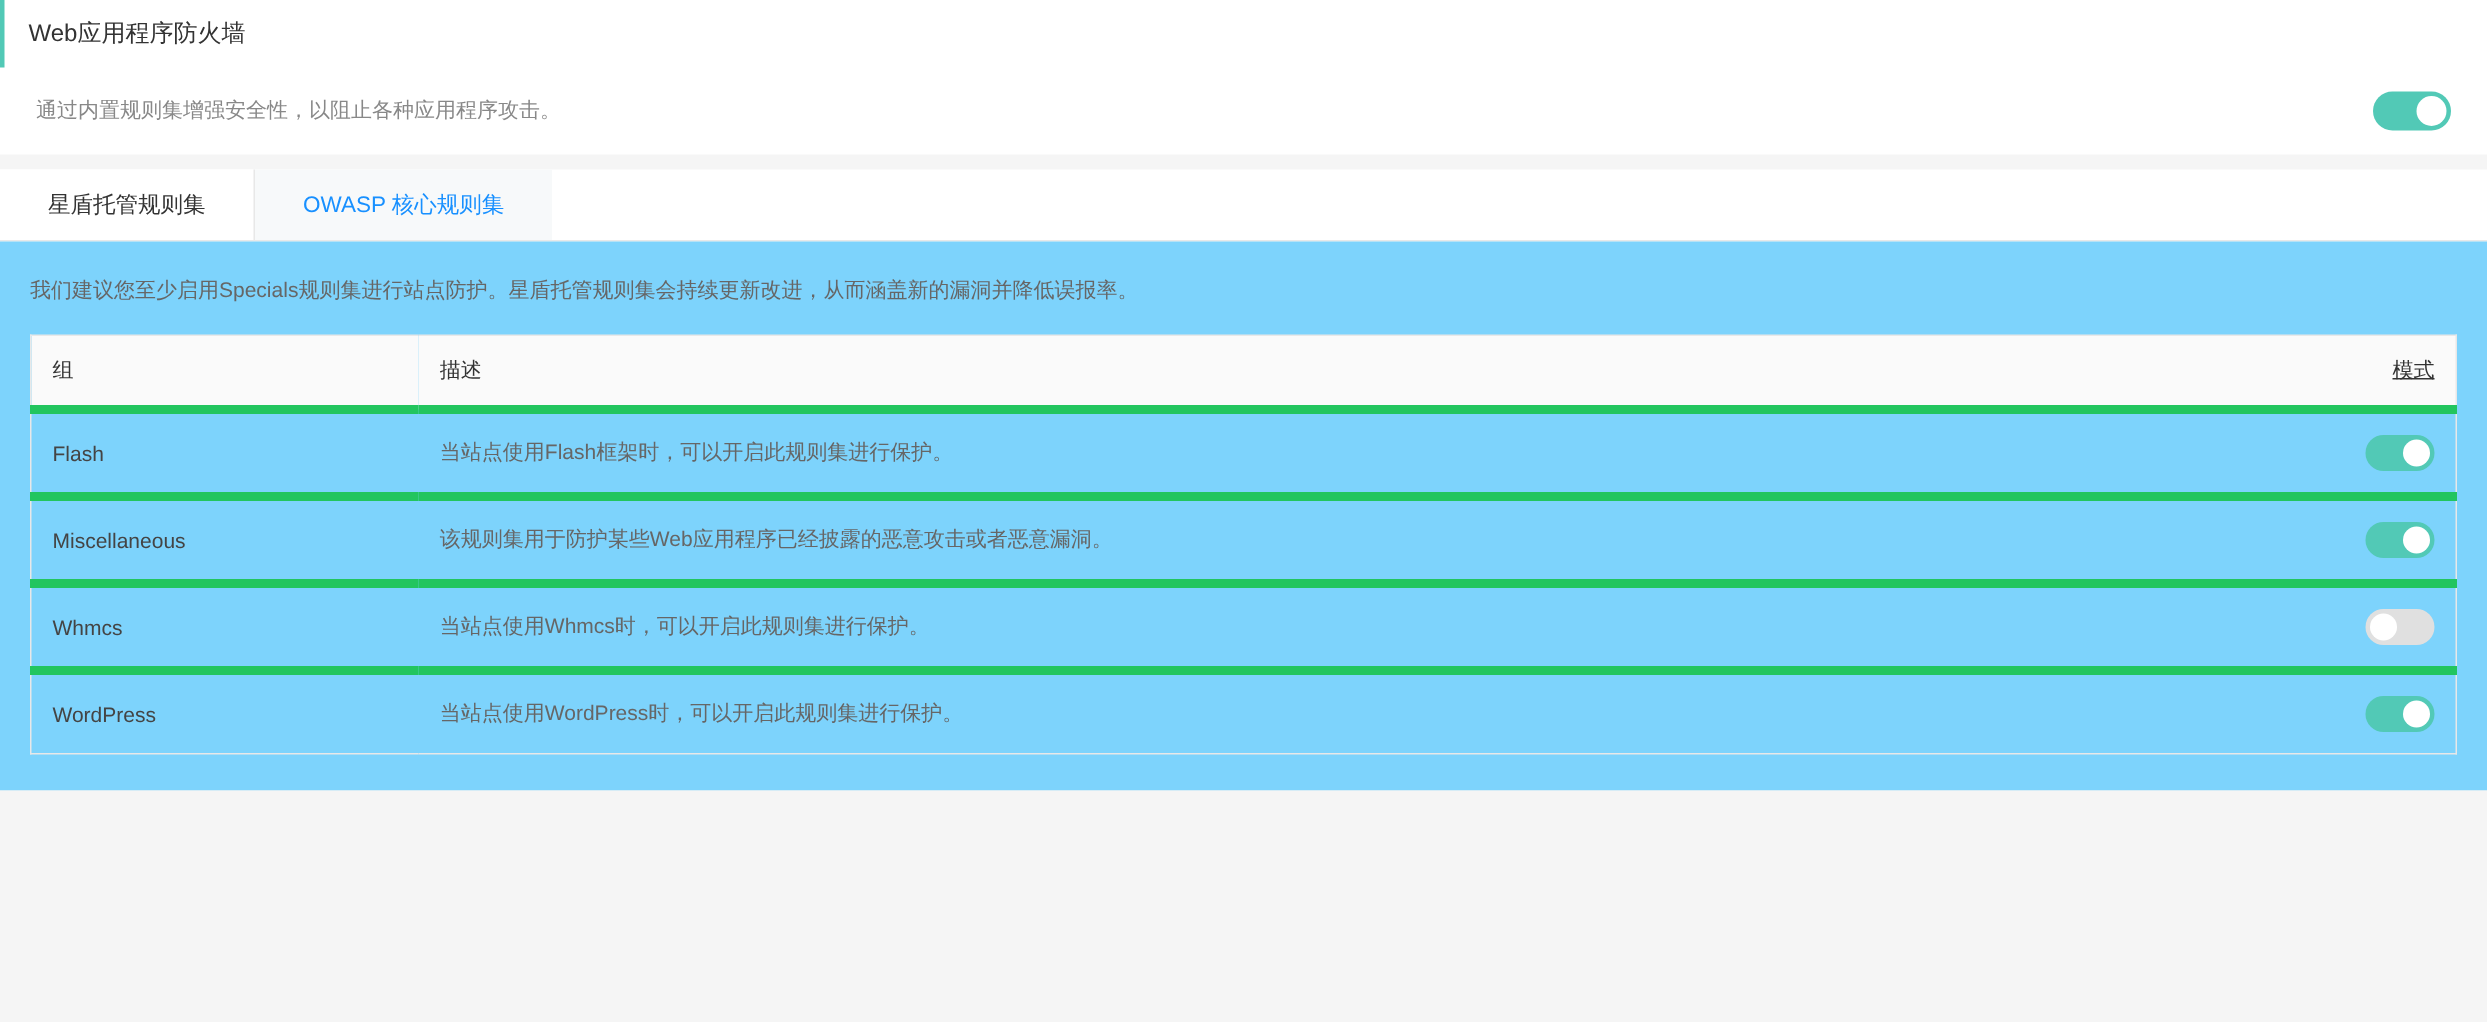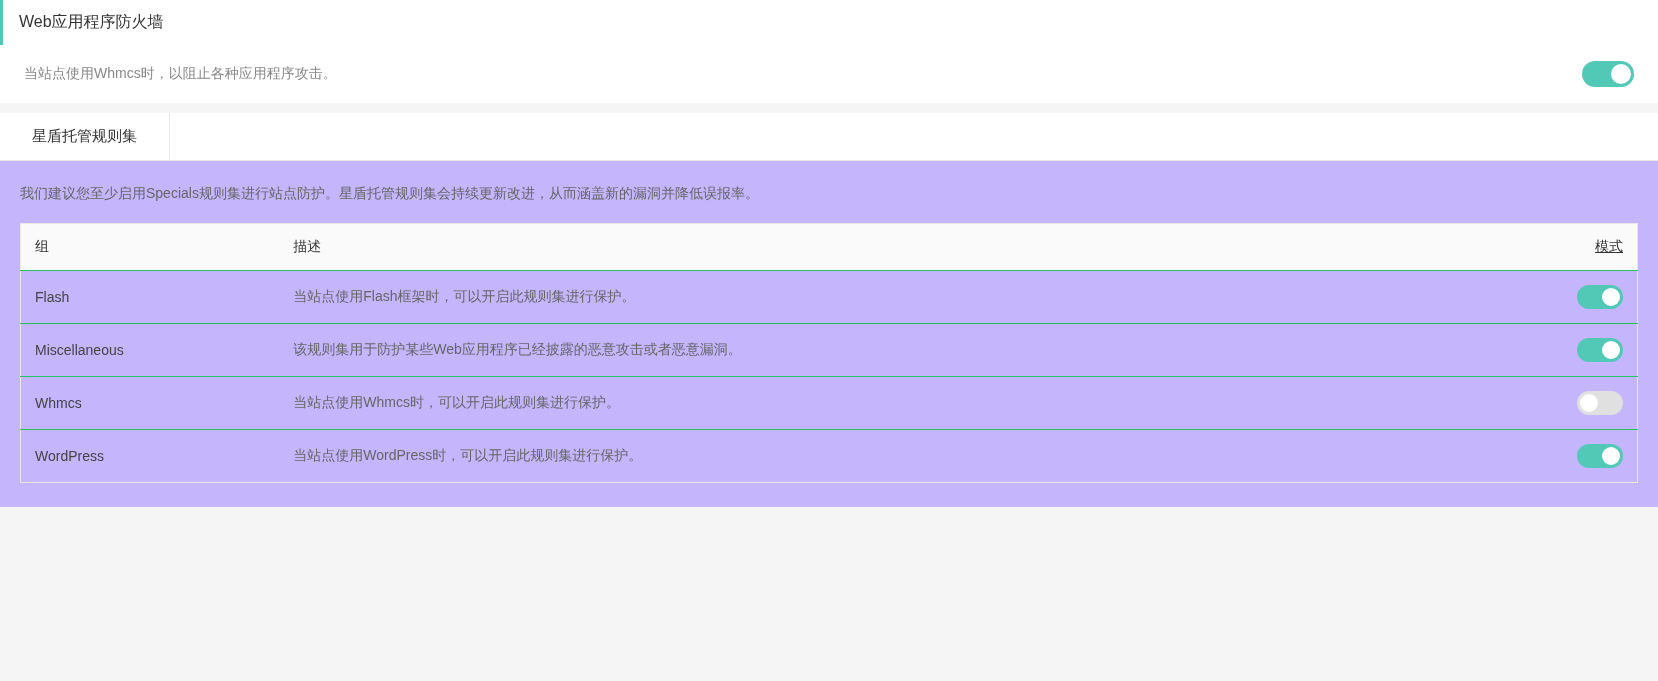--- a/index.html
+++ b/index.html
@@ -50,21 +50,21 @@
     .tab.active {
       color: #333;
       background: #fff;
       border-left: 1px solid #e8e8e8;
       border-right: 1px solid #e8e8e8;
     }
     .tab:first-child.active {
       border-left: none;
     }
     .content-panel {
-      background: #c4b5fd;
+      background: #7dd3fc;
       padding: 24px 20px;
     }
     .recommendation {
       color: #666;
       font-size: 14px;
       margin-bottom: 20px;
     }
     .rules-table {
       width: 100%;
       border: 1px solid #e8e8e8;
@@ -81,21 +81,21 @@
       font-size: 14px;
     }
     .rules-table th:last-child {
       text-align: right;
       text-decoration: underline;
     }
     .rules-table td {
       padding: 14px 14px;
       color: #444;
       font-size: 14px;
-      border-top: 1px solid #22c55e;
+      border-top: 6px solid #22c55e;
     }
     .rules-table td.col-desc {
       color: #666;
     }
     .rules-table td.col-mode {
       text-align: right;
     }
     .col-group { width: 16%; }
     .col-desc { width: 74%; }
     .col-mode { width: 10%; }
@@ -143,29 +143,30 @@
     }
   </style>
 </head>
 <body>
 
 <div class="panel">
   <div class="panel-header">
     <h2 class="panel-title">Web应用程序防火墙</h2>
   </div>
   <div class="panel-desc-row">
-    <span class="panel-desc">当站点使用Whmcs时，以阻止各种应用程序攻击。</span>
+    <span class="panel-desc">通过内置规则集增强安全性，以阻止各种应用程序攻击。</span>
     <span class="toggle master-toggle on">
       <span class="knob"></span>
     </span>
   </div>
 </div>
 
 <div class="tab-bar">
   <div class="tab active">星盾托管规则集</div>
+  <div class="tab">OWASP 核心规则集</div>
 </div>
 
 <div class="content-panel">
   <p class="recommendation">我们建议您至少启用Specials规则集进行站点防护。星盾托管规则集会持续更新改进，从而涵盖新的漏洞并降低误报率。</p>
 
   <table class="rules-table">
     <thead>
       <tr>
         <th class="col-group">组</th>
         <th class="col-desc">描述</th>

